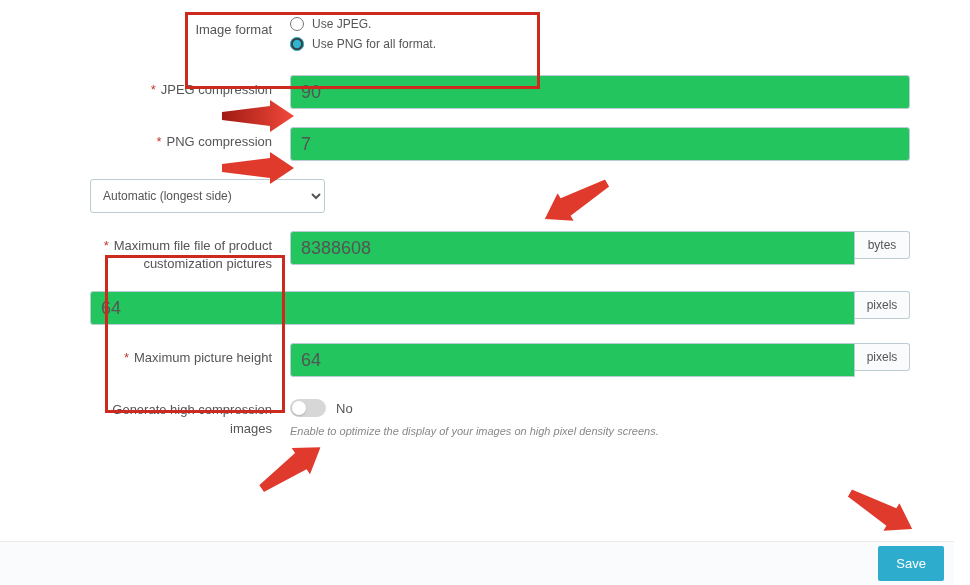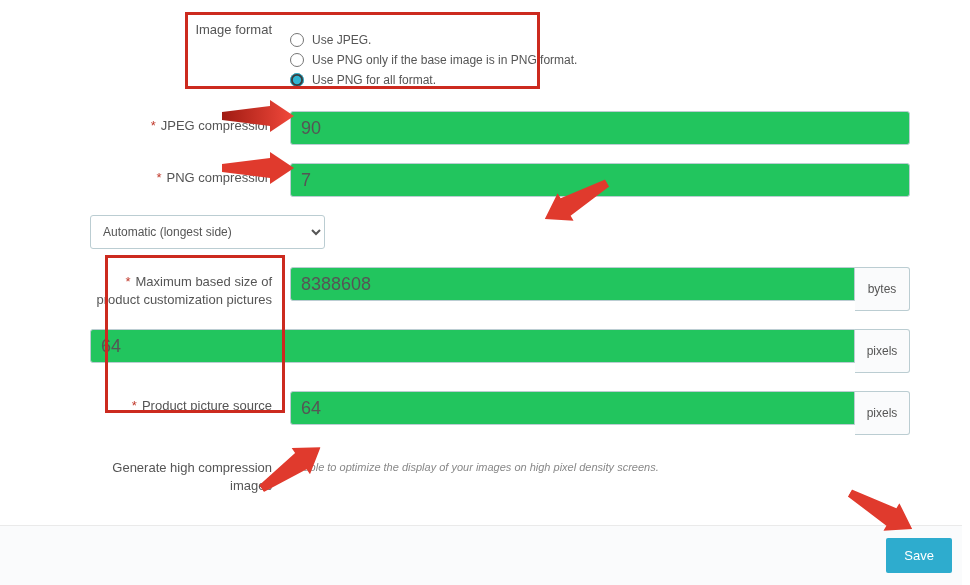--- a/index.html
+++ b/index.html
@@ -2,58 +2,54 @@
 <html><head>
 <meta charset="utf-8">
 <style>
   * { box-sizing: border-box; margin: 0; padding: 0; }
   body { font-family: -apple-system, "Segoe UI", Arial, sans-serif; font-size: 13px; color: #555; background: #fff; width: 970px; height: 585px; position: relative; overflow: hidden; }
   .form-area { padding: 15px 60px 0 90px; }
   .form-row { display: flex; align-items: flex-start; margin-bottom: 18px; justify-content: flex-end; }
   .label-col { width: 200px; text-align: right; padding-right: 18px; padding-top: 6px; color: #555; line-height: 1.4; }
   .req::before { content: "*"; color: #c0392b; margin-right: 5px; }
   .field-col { flex: 1; }
-  .radio-group { padding-top: 2px; margin-top: 16px; }
+  .radio-group { padding-top: 2px; }
   .radio-line { display: flex; align-items: center; margin-bottom: 6px; color: #555; font-size: 12px; }
   .radio-line input[type="radio"] { margin-right: 8px; width: 14px; height: 14px; accent-color: #2fb5d2; }
   .text-input { width: 100%; height: 34px; border: 1px solid #bbcdd2; border-radius: 3px; padding: 0 10px; font-size: 18px; color: #555; background: #22c55e; }
   .input-group { display: flex; width: 100%; }
   .input-group .text-input { border-top-right-radius: 0; border-bottom-right-radius: 0; }
-  .suffix { display: flex; align-items: center; justify-content: center; min-width: 55px; height: 44px; border: 1px solid #bbcdd2; border-left: none; border-radius: 0 3px 3px 0; background: #fafbfc; color: #555; font-size: 12px; }
+  .suffix { display: flex; align-items: center; justify-content: center; min-width: 55px; height: 28px; border: 1px solid #bbcdd2; border-left: none; border-radius: 0 3px 3px 0; background: #fafbfc; color: #555; font-size: 12px; }
   .select { height: 34px; min-width: 235px; border: 1px solid #bbcdd2; border-radius: 3px; padding: 0 8px; font-size: 12px; color: #555; background: #fff; }
   .toggle-wrap { display: flex; align-items: center; gap: 10px; padding-top: 4px; }
   .toggle { width: 36px; height: 18px; border-radius: 10px; background: #d7d7d7; position: relative; cursor: pointer; }
   .toggle::after { content: ""; position: absolute; left: 2px; top: 2px; width: 14px; height: 14px; background: #fff; border-radius: 50%; box-shadow: 0 1px 2px rgba(0,0,0,0.2); }
   .toggle-label { color: #555; font-size: 13px; }
   .helper { font-size: 11px; font-style: italic; color: #888; margin-top: 8px; }
-  .footer { position: absolute; bottom: 0; left: 0; right: 8px; height: 60px; background: #fafbfc; border-top: 1px solid #eaeaea; display: flex; justify-content: flex-end; align-items: center; padding-right: 10px; }
+  .footer { position: absolute; bottom: 0; left: 0; right: 16px; height: 44px; background: #fafbfc; border-top: 1px solid #eaeaea; display: flex; justify-content: flex-end; align-items: center; padding-right: 10px; }
   .save-btn { background: #2eacce; color: #fff; border: none; border-radius: 2px; padding: 10px 18px; font-size: 13px; cursor: pointer; }
   
   .hl { position: absolute; border: 3px solid #cc2a1f; pointer-events: none; }
   .hl.r1 { left: 185px; top: 12px; width: 355px; height: 77px; }
   .hl.r2 { left: 105px; top: 255px; width: 180px; height: 158px; }
   
   .arrow { position: absolute; pointer-events: none; }
   .arrow svg { display: block; }
 </style>
 </head>
 <body>
 
 <div class="form-area">
 
   <div class="form-row">
     <div class="label-col">Image format</div>
     <div class="field-col radio-group">
       <label class="radio-line">
         <input type="radio" name="imgfmt" style="">
         <span>Use JPEG.</span>
-      </label>
-      <label class="radio-line">
-        <input type="radio" name="imgfmt" style="">
-        <span>Use PNG only if the base image is in PNG format.</span>
       </label>
       <label class="radio-line">
         <input type="radio" name="imgfmt" checked="" style="">
         <span>Use PNG for all format.</span>
       </label>
     </div>
   </div>
 
   <div class="form-row">
     <div class="label-col"><span class="req">JPEG compression</span></div>
@@ -71,51 +67,55 @@
 
   <div class="form-row">
     <div class="field-col">
       <select class="select">
         <option>Automatic (longest side)</option>
       </select>
     </div>
   </div>
 
   <div class="form-row">
-    <div class="label-col"><span class="req">Maximum based size of product customization pictures</span></div>
+    <div class="label-col"><span class="req">Maximum file file of product customization pictures</span></div>
     <div class="field-col">
       <div class="input-group">
         <input class="text-input" type="text" value="8388608" style="">
         <span class="suffix">bytes</span>
       </div>
     </div>
   </div>
 
   <div class="form-row">
     <div class="field-col">
       <div class="input-group">
         <input class="text-input" type="text" value="64" style="">
         <span class="suffix">pixels</span>
       </div>
     </div>
   </div>
 
   <div class="form-row">
-    <div class="label-col"><span class="req">Product picture source</span></div>
+    <div class="label-col"><span class="req">Maximum picture height</span></div>
     <div class="field-col">
       <div class="input-group">
         <input class="text-input" type="text" value="64" style="">
         <span class="suffix">pixels</span>
       </div>
     </div>
   </div>
 
   <div class="form-row">
     <div class="label-col">Generate high compression images</div>
     <div class="field-col">
+      <div class="toggle-wrap">
+        <div class="toggle"></div>
+        <span class="toggle-label">No</span>
+      </div>
       <div class="helper">Enable to optimize the display of your images on high pixel density screens.</div>
     </div>
   </div>
 
 </div>
 
 <div class="footer">
   <button class="save-btn">Save</button>
 </div>
 

